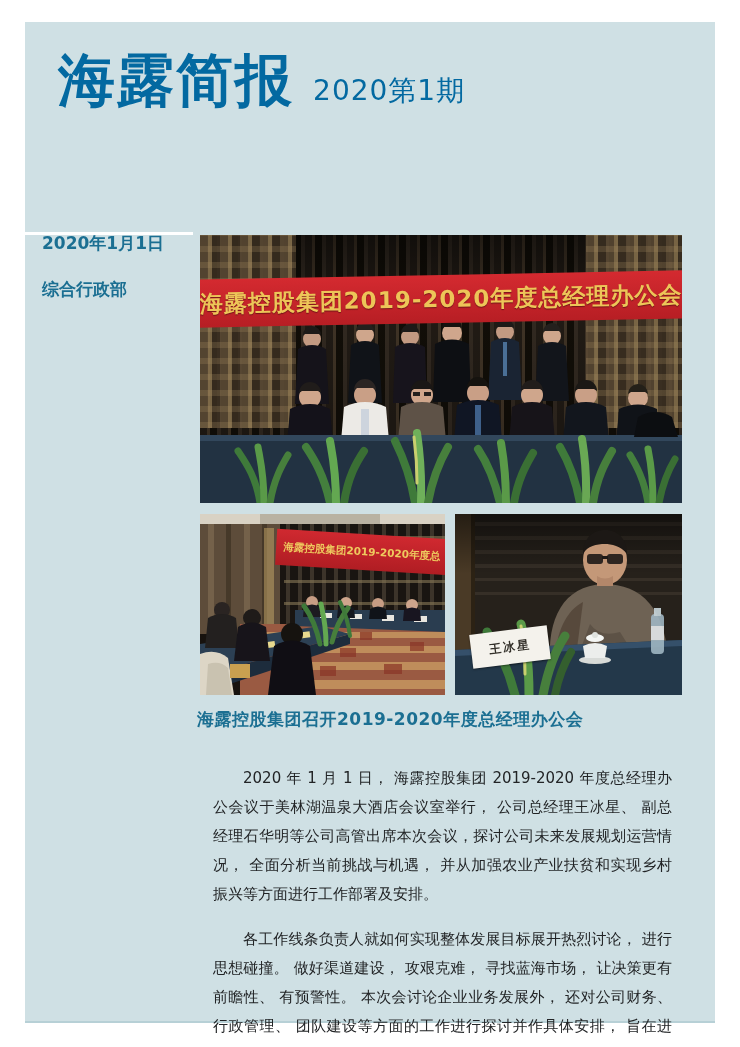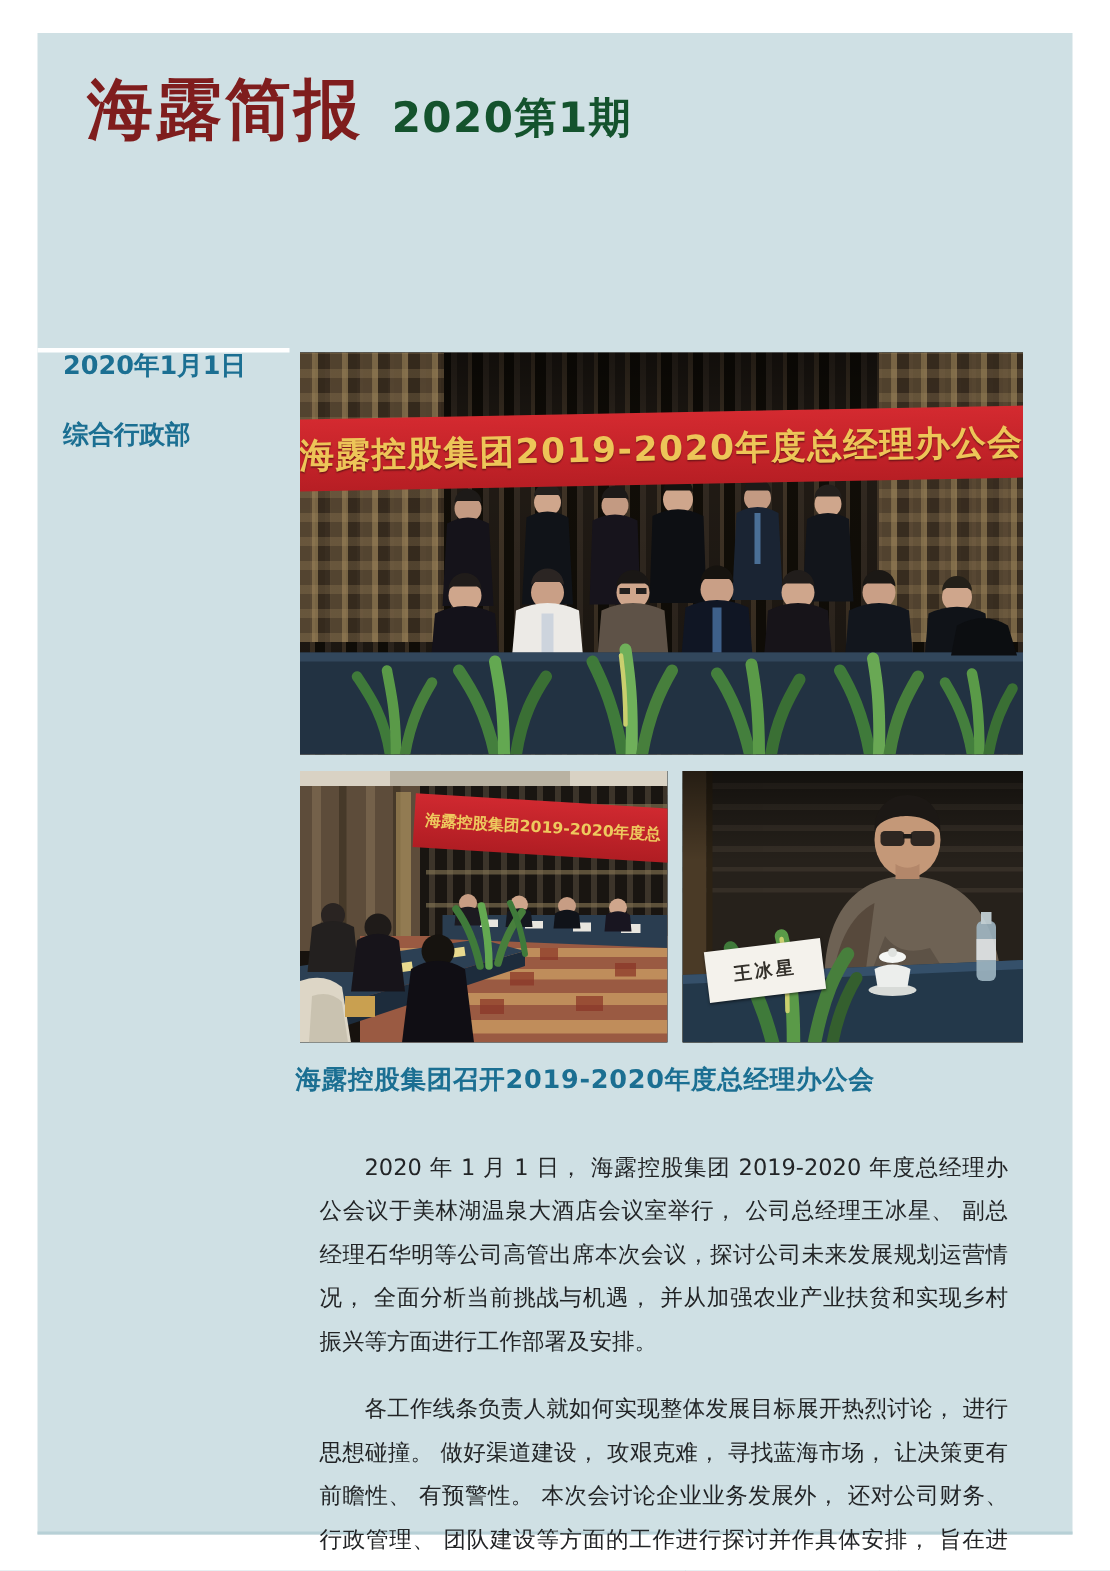--- a/index.html
+++ b/index.html
@@ -8,25 +8,25 @@
     font-family:"DejaVu Sans","Liberation Sans",sans-serif;
     -webkit-font-smoothing:antialiased;overflow:hidden;
   }
   .sheet{
     position:absolute;left:25px;top:22px;width:690px;height:999px;
     background:#cfe0e4;border-bottom:2px solid #b7d0d6;
   }
   
   .masthead{position:absolute;left:33px;top:30px;white-space:nowrap;}
   .mast-title{
-    display:inline-block;font-size:44px;font-weight:bold;color:#7f1d1d;
+    display:inline-block;font-size:57px;font-weight:bold;color:#0369a1;
     letter-spacing:2px;line-height:1;vertical-align:baseline;
   }
   .mast-issue{
-    display:inline-block;font-size:28px;font-weight:bold;color:#14532d;
+    display:inline-block;font-size:28px;font-weight:normal;color:#0369a1;
     margin-left:14px;vertical-align:baseline;letter-spacing:1px;
   }
   .rule{position:absolute;left:25px;top:232px;width:168px;height:3px;background:#ffffff;}
   
   .side-date{position:absolute;left:42px;top:243px;font-size:17px;font-weight:bold;color:#1b6f92;}
   .side-dept{position:absolute;left:42px;top:278px;font-size:17px;font-weight:bold;color:#1b6f92;}
   
   .photo{position:absolute;overflow:hidden;background:#17120e;}
   .photo-main{left:200px;top:235px;width:482px;height:268px;}
   .photo-left{left:200px;top:514px;width:245px;height:181px;}

